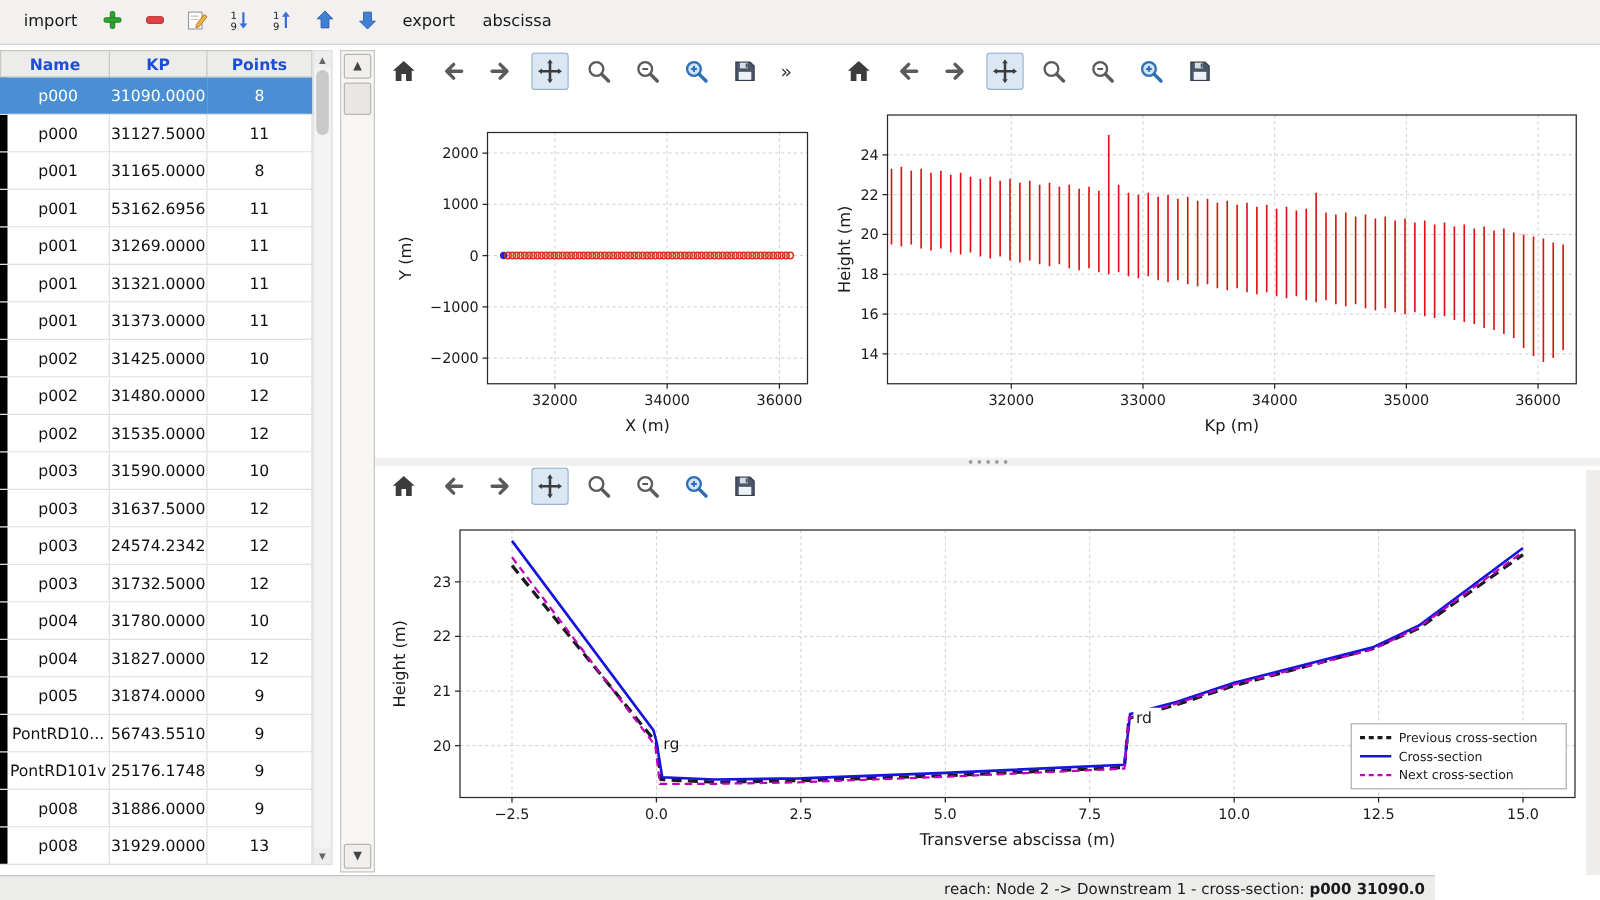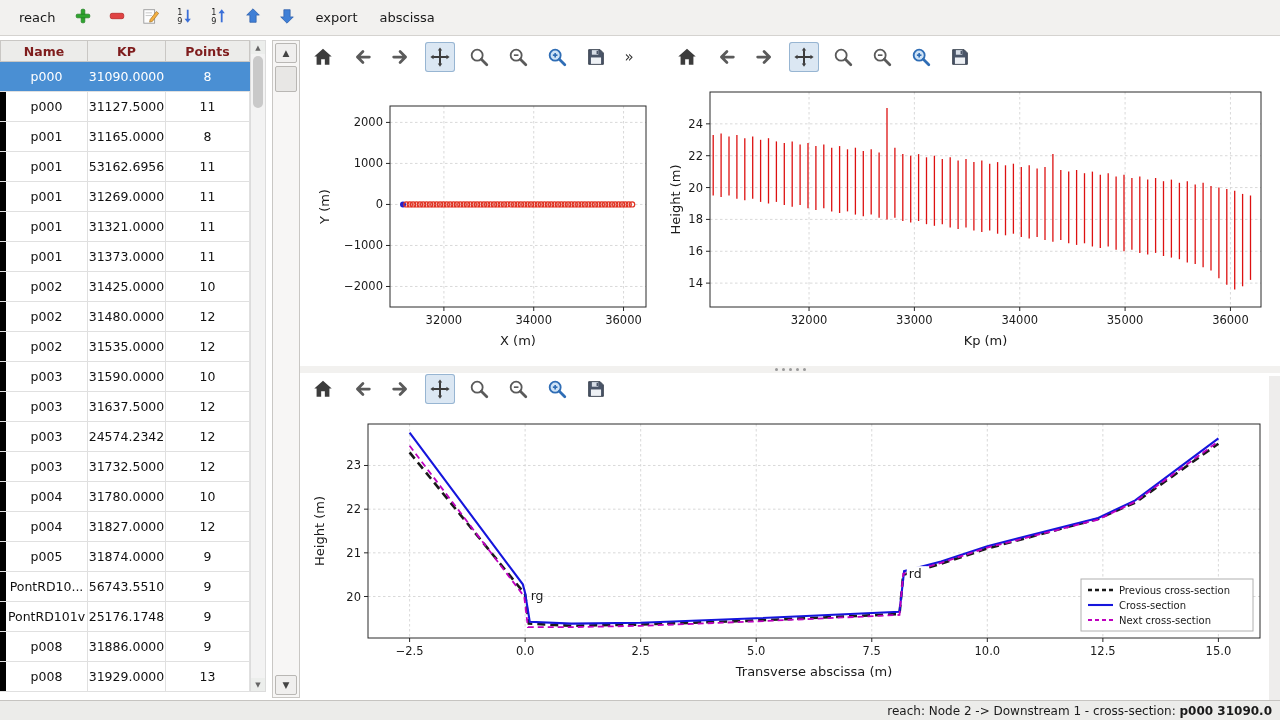--- a/index.html
+++ b/index.html
@@ -12,21 +12,21 @@
     border-bottom:1px solid #d5d3d0;display:flex;align-items:center;gap:4px;padding:0 10px}
   .tbtn{font-family:"DejaVu Sans",sans-serif;font-size:13px;background:none;border:none;
     padding:6px 9px;color:#1a1a1a;cursor:default}
   .ibtn{background:none;border:none;width:30px;height:30px;display:flex;align-items:center;justify-content:center}
 
   
   #left-panel{position:absolute;left:0;top:36px;width:266px;height:664px;background:#fff}
   .tablewrap{position:absolute;left:0;top:4px;width:250px}
   .thead{display:flex;height:22px;background:#ececea;border-top:1px solid #c9c7c4;border-bottom:1px solid #c9c7c4}
   .th{font-size:12.5px;font-weight:bold;display:flex;align-items:center;justify-content:center;
-    border-right:1px solid #c9c7c4;color:#7f1d1d}
+    border-right:1px solid #c9c7c4;color:#1d4ed8}
   .th:first-child{border-left:1px solid #c9c7c4}
   .c0{width:88px}.c1{width:78px}.c2{width:84px}
   .trow{display:flex;height:30px;border-bottom:1px solid #e0e0e0;background:#fff}
   .td{font-size:12.5px;display:flex;align-items:center;justify-content:center;
     border-right:1px solid #e0e0e0;color:#111;overflow:hidden;white-space:nowrap}
   .td:first-child{border-left:6px solid #000000}
   .trow.selected .td{background:var(--sel,#4a8fd3);color:#fff;border-color:var(--sel,#4a8fd3)}
 
   
   .vscroll.thin{position:absolute;left:250px;top:4px;width:16px;height:652px;background:#f3f3f3;border:1px solid #dcdcdc}
@@ -65,32 +65,32 @@
   .axislabel{font-size:13px}
   .tmid{text-anchor:middle}.tend{text-anchor:end}
 
   
   #hsplit{position:absolute;left:300px;top:366px;width:980px;height:7px;background:#f2f1ef;
     display:flex;align-items:center;justify-content:center;gap:4px}
   #hsplit .dot{width:3px;height:3px;border-radius:50%;background:#9a9a9a}
   #right-gutter{position:absolute;left:1269px;top:376px;width:11px;height:324px;background:#eeedec}
 
   
-  #status-bar{position:absolute;left:0;top:700px;width:1280px;height:20px;background:#ececea;
+  #status-bar{position:absolute;left:0;top:700px;width:1148px;height:20px;background:#ececea;
     border-top:1px solid #c6c4c1;font-size:12px;color:#1a1a1a;display:flex;align-items:center;
     justify-content:flex-end;padding-right:8px}
   #status-bar span{white-space:pre}
 </style>
 </head>
 <body>
 
 <div id="app">
 
   <div id="top-toolbar">
-    <button class="tbtn">reach</button>
+    <button class="tbtn">import</button>
     <button class="ibtn">
       <span><svg width="18" height="18" viewBox="0 0 20 20">
             <rect x="8" y="2.5" width="4" height="15" rx="1.2" fill="#2ea52e" stroke="#1e7a1e" stroke-width="0.8"></rect>
             <rect x="2.5" y="8" width="15" height="4" rx="1.2" fill="#2ea52e" stroke="#1e7a1e" stroke-width="0.8"></rect>
           </svg></span>
     </button>
     <button class="ibtn">
       <span><svg width="18" height="18" viewBox="0 0 20 20">
             <rect x="2.5" y="7" width="15" height="6" rx="2" fill="#e04343" stroke="#b22222" stroke-width="0.8"></rect>
           </svg></span>

